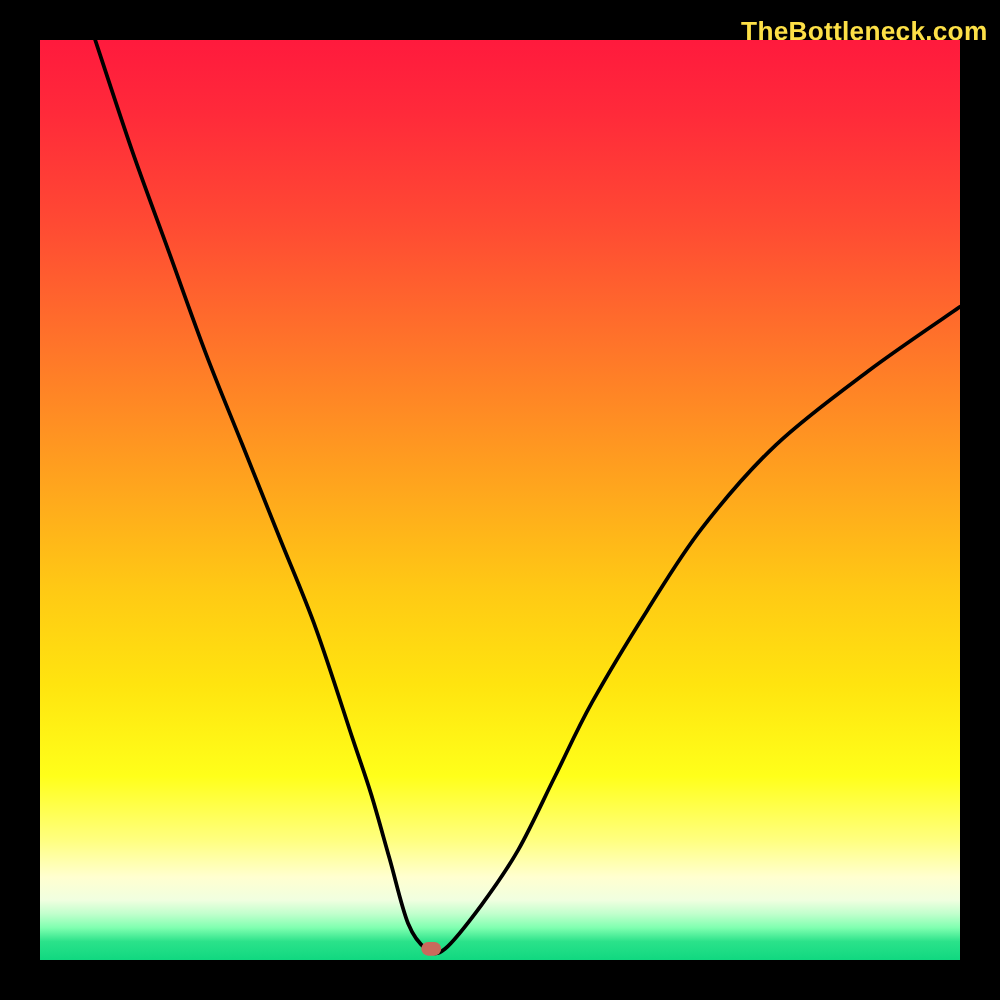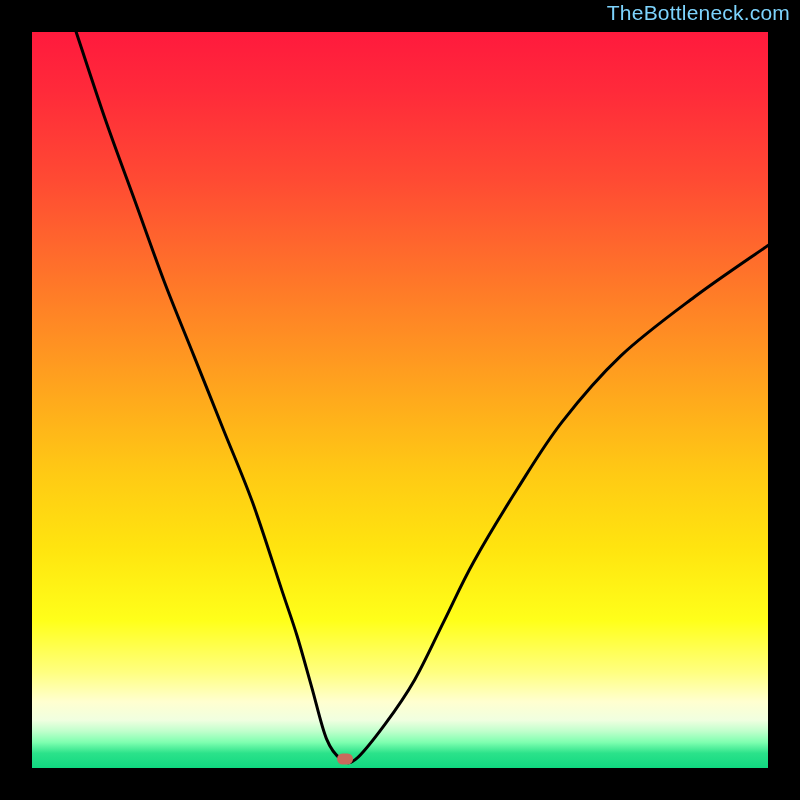--- a/index.html
+++ b/index.html
@@ -57,26 +57,26 @@
   .marker {
     position: absolute;
     width: 16px;
     height: 11px;
     background: #c96a5c;
     border-radius: 6px;
     transform: translate(-50%, -50%);
   }
   .watermark {
     position: absolute;
-    top: 1px;
+    top: 14px;
     right: 10px;
-    color: #7dd3fc;
+    color: #fde047;
     font-size: 21px;
     letter-spacing: 0.2px;
-    font-weight: 400;
+    font-weight: 700;
   }
 </style>
 </head>
 <body>
 
 <div class="frame">
   <div class="watermark">TheBottleneck.com</div>
   <div class="plot-area">
     <div class="gradient"></div>
     <svg class="curve" viewBox="0 0 736 736" preserveAspectRatio="none">

